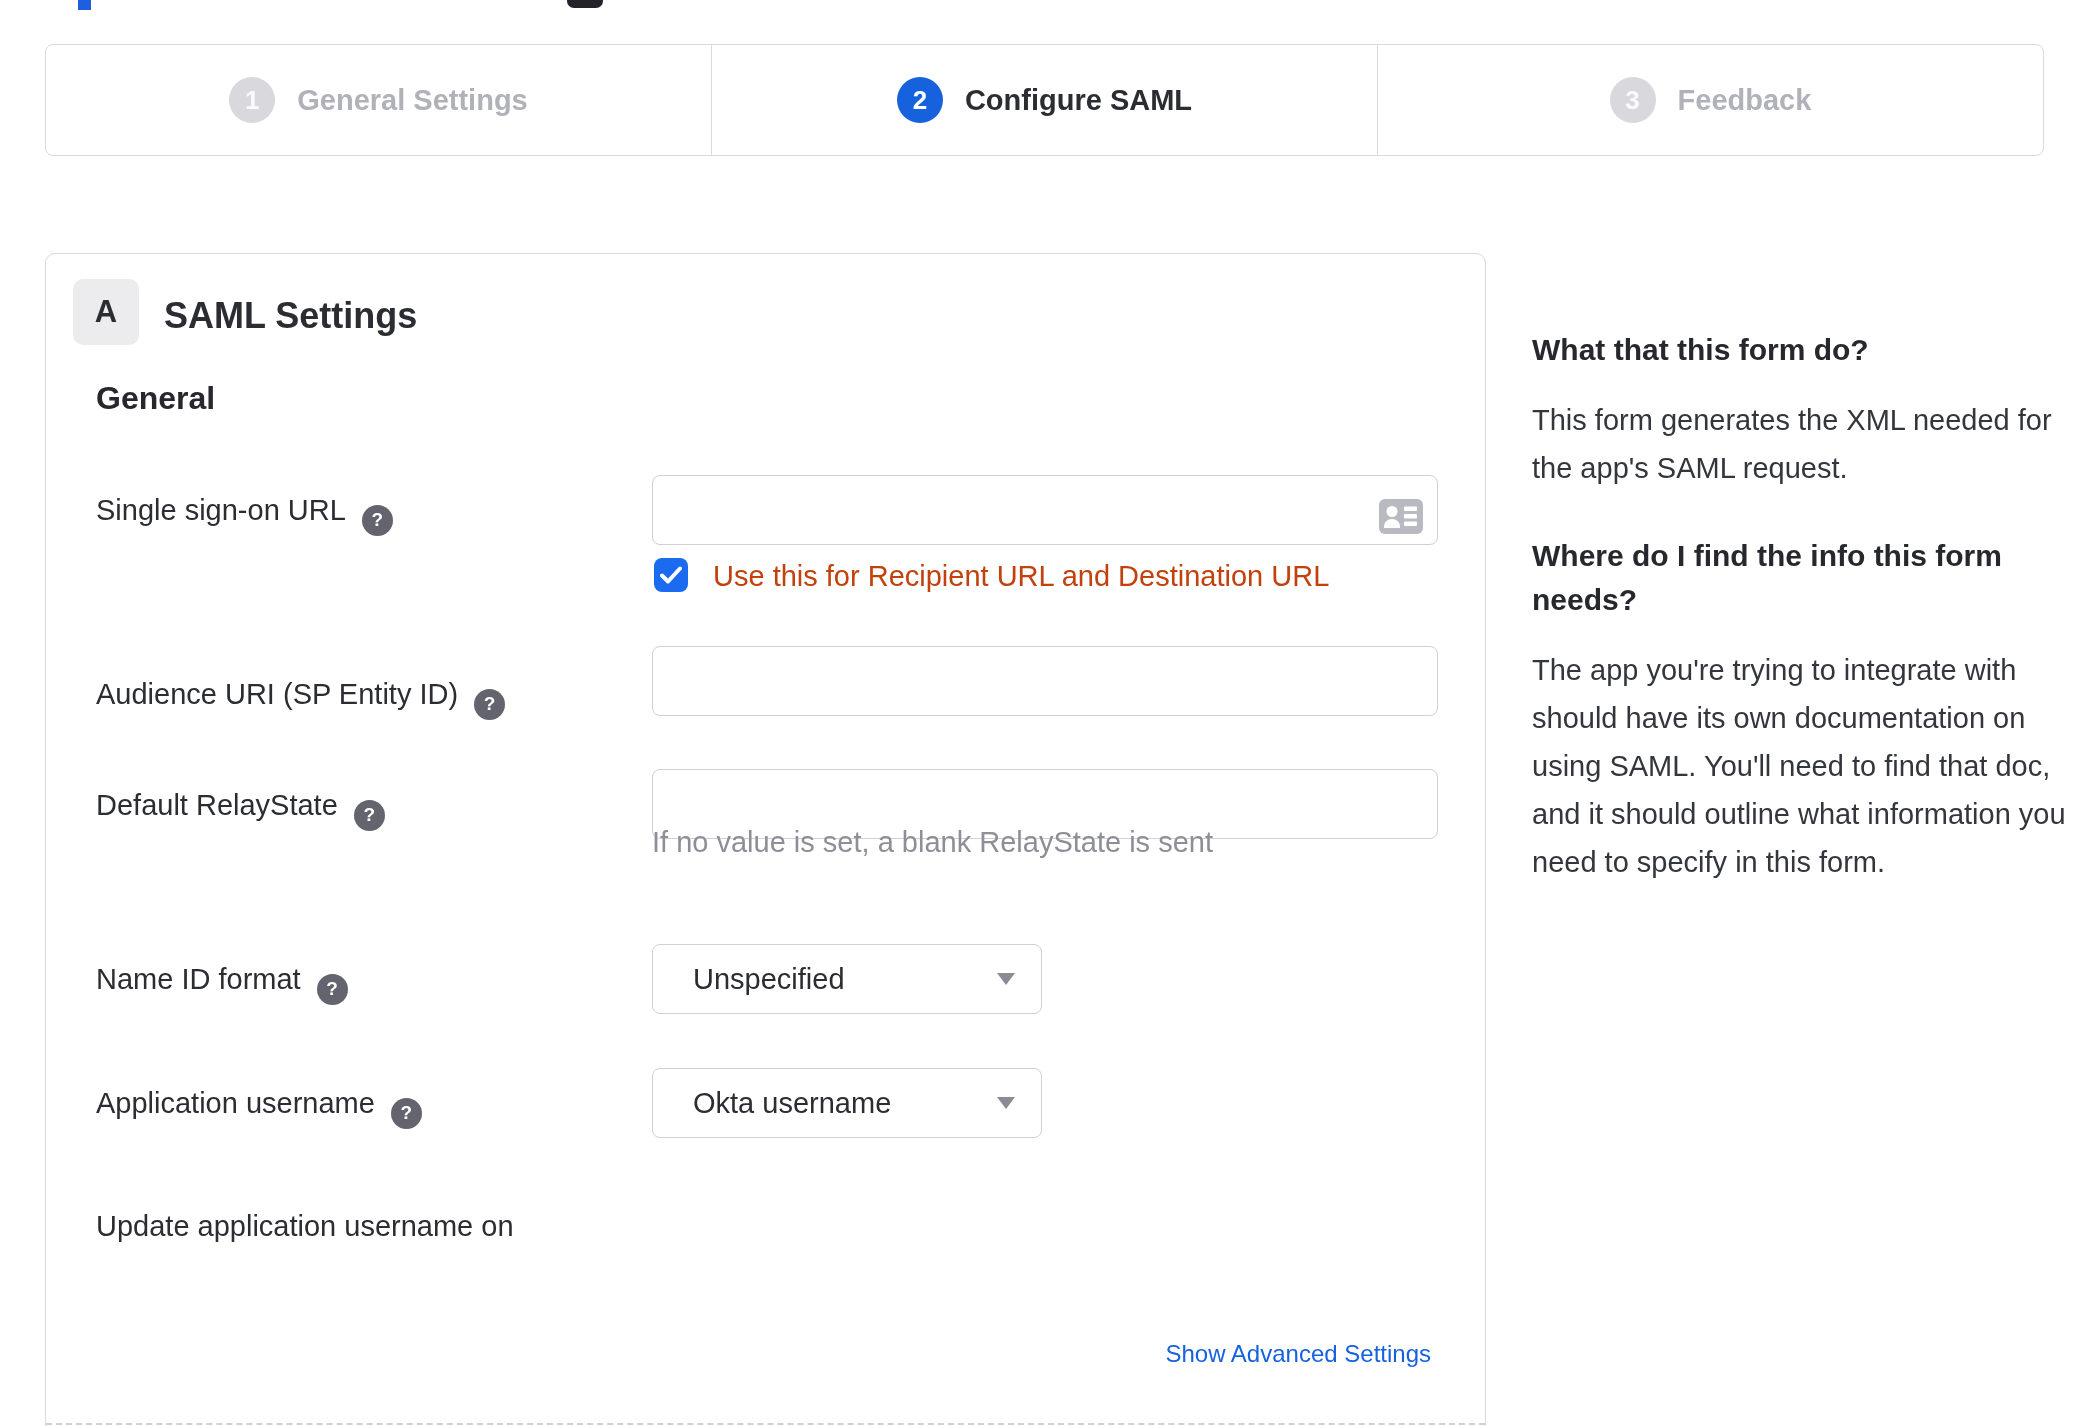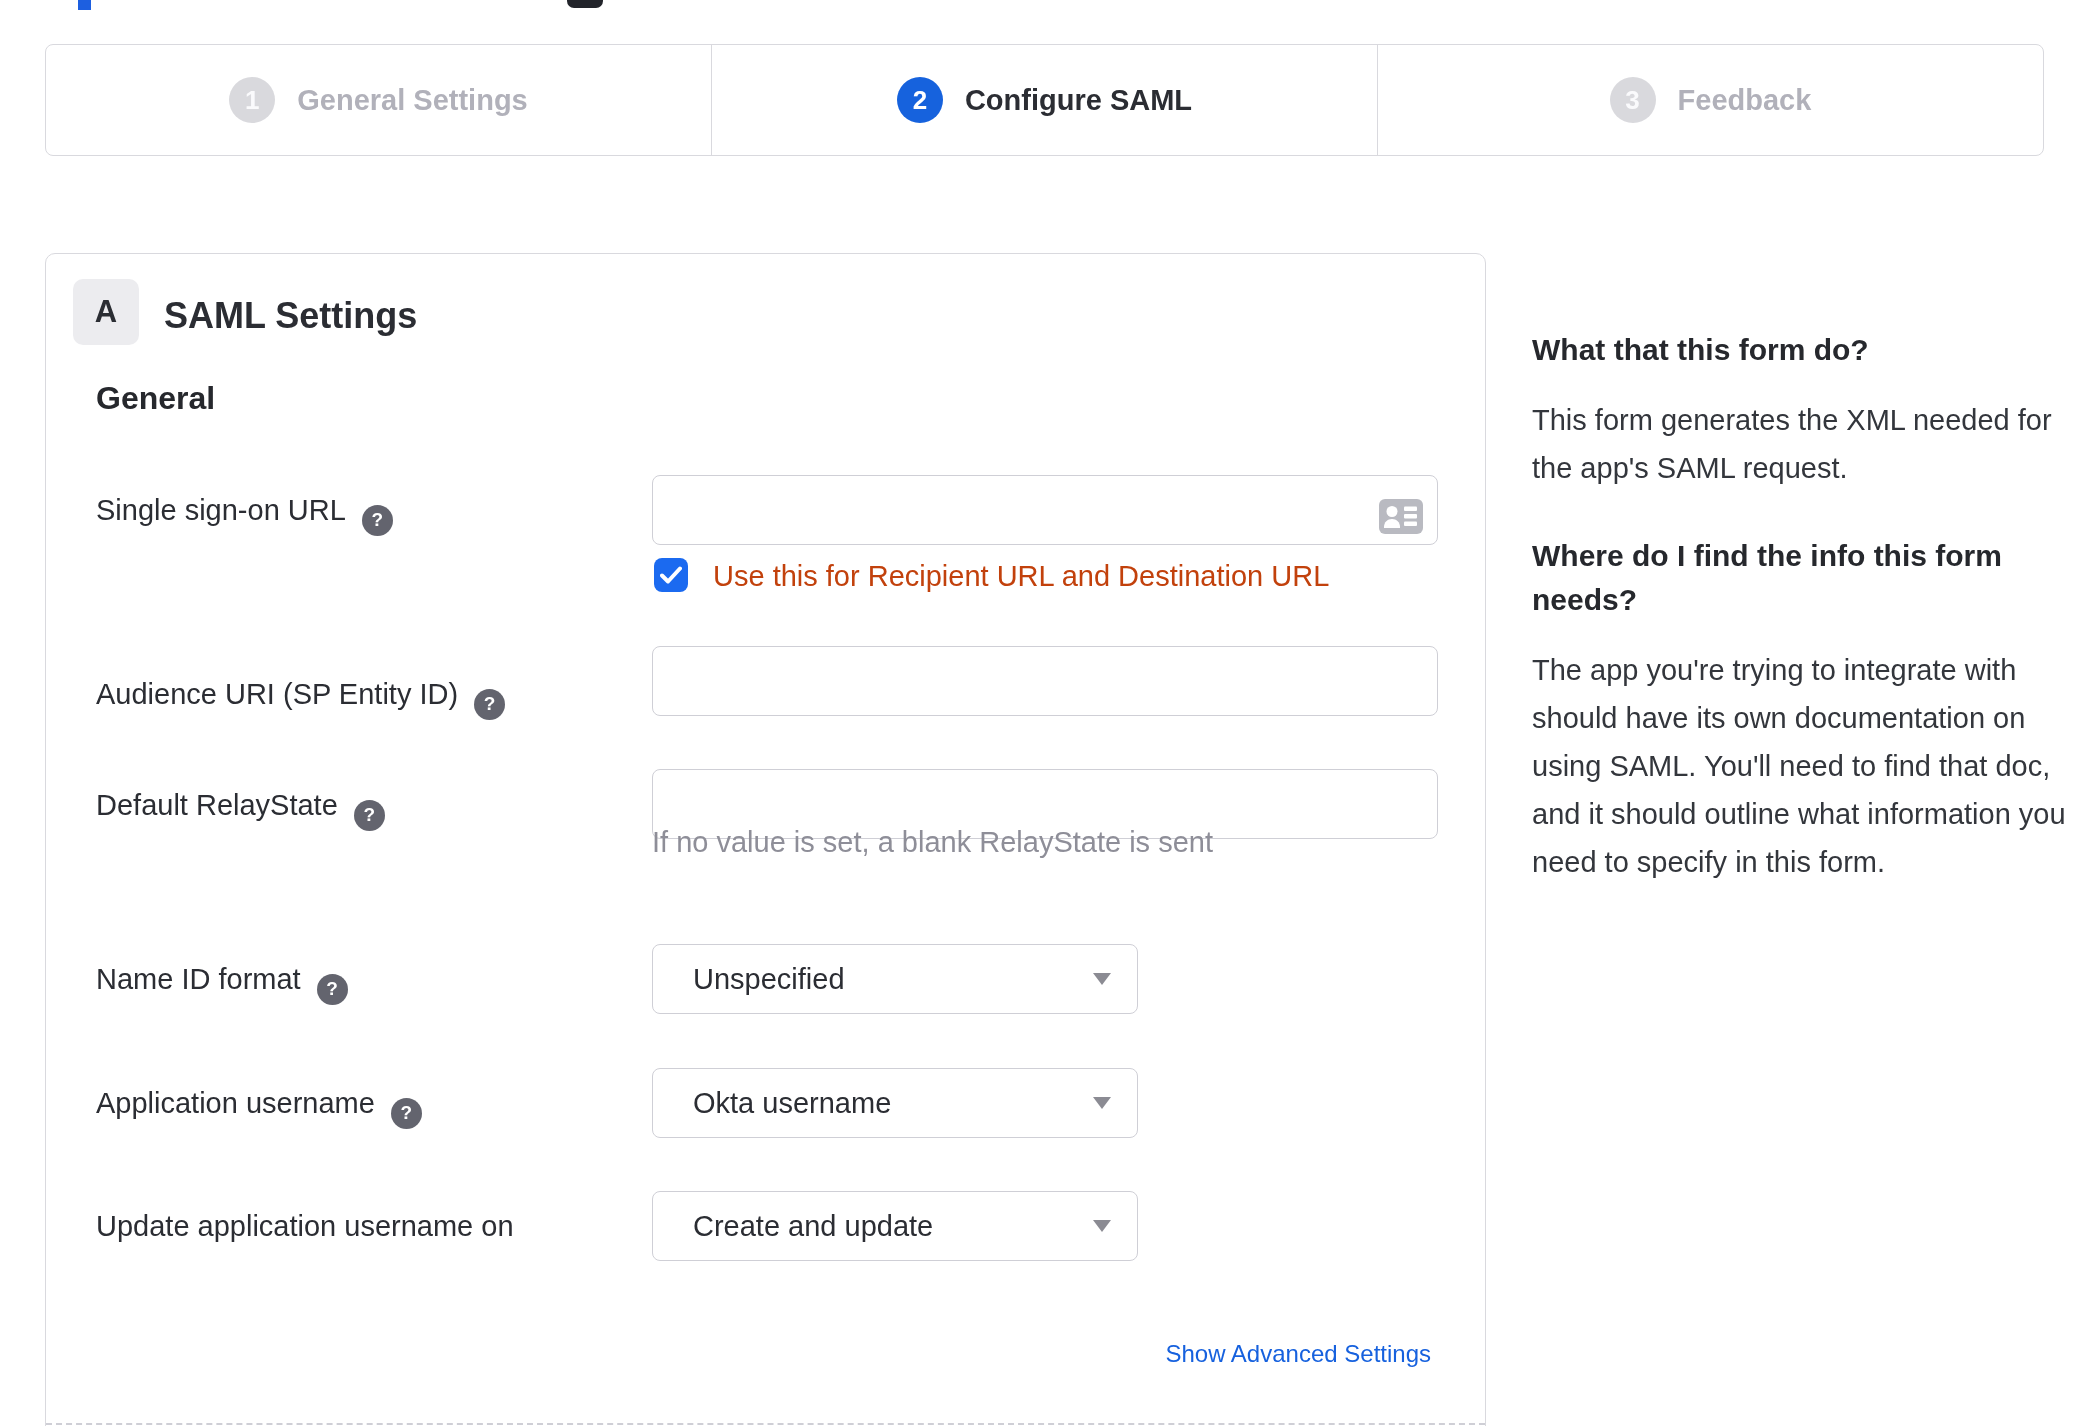--- a/index.html
+++ b/index.html
@@ -64,21 +64,21 @@
   .checkbox {
     position:absolute; left:608px; top:304px; width:34px; height:34px;
     background:#1b6af0; border-radius:8px;
     display:flex; align-items:center; justify-content:center; cursor:pointer;
   }
   .checkbox-label { position:absolute; left:667px; top:306px; font-size:29px; color:#c2410c; white-space:nowrap; }
 
   .hint { position:absolute; left:606px; top:572px; font-size:29px; color:#8e8e98; white-space:nowrap; }
 
   .select {
-    position:absolute; left:606px; width:486px; height:70px;
+    position:absolute; left:606px; width:390px; height:70px;
     border:1px solid #cfcfd6; border-radius:8px; background:#fff;
     display:flex; align-items:center; justify-content:space-between;
     padding:0 26px 0 40px; box-sizing:border-box;
     font-size:29px; color:#2b2d33; cursor:pointer;gap:20px;
   }
   .caret {
     width:0; height:0; flex:0 0 auto;
     border-left:9px solid transparent; border-right:9px solid transparent;
     border-top:12px solid #8b8b93;
   }
@@ -168,24 +168,20 @@
 
     <div class="field-label" style="top:833px">
       <span>Application username</span><span class="help">?</span>
     </div>
     <div class="select" style="top:814px">
       <span>Okta username</span>
       <span class="caret"></span>
     </div>
 
     <div class="field-label" style="top:956px">Update application username on</div>
-    <div class="select" style="top:937px">
-      <span>Create and update</span>
-      <span class="caret"></span>
-    </div>
 
     <a class="advanced-link">Show Advanced Settings</a>
 
     <div class="dashed-divider"></div>
   </div>
 
   <div class="sidebar">
     <h3 class="sidebar-heading">What that this form do?</h3>
     <p class="sidebar-body">This form generates the XML needed for the app's SAML request.</p>
     <h3 class="sidebar-heading">Where do I find the info this form needs?</h3>

